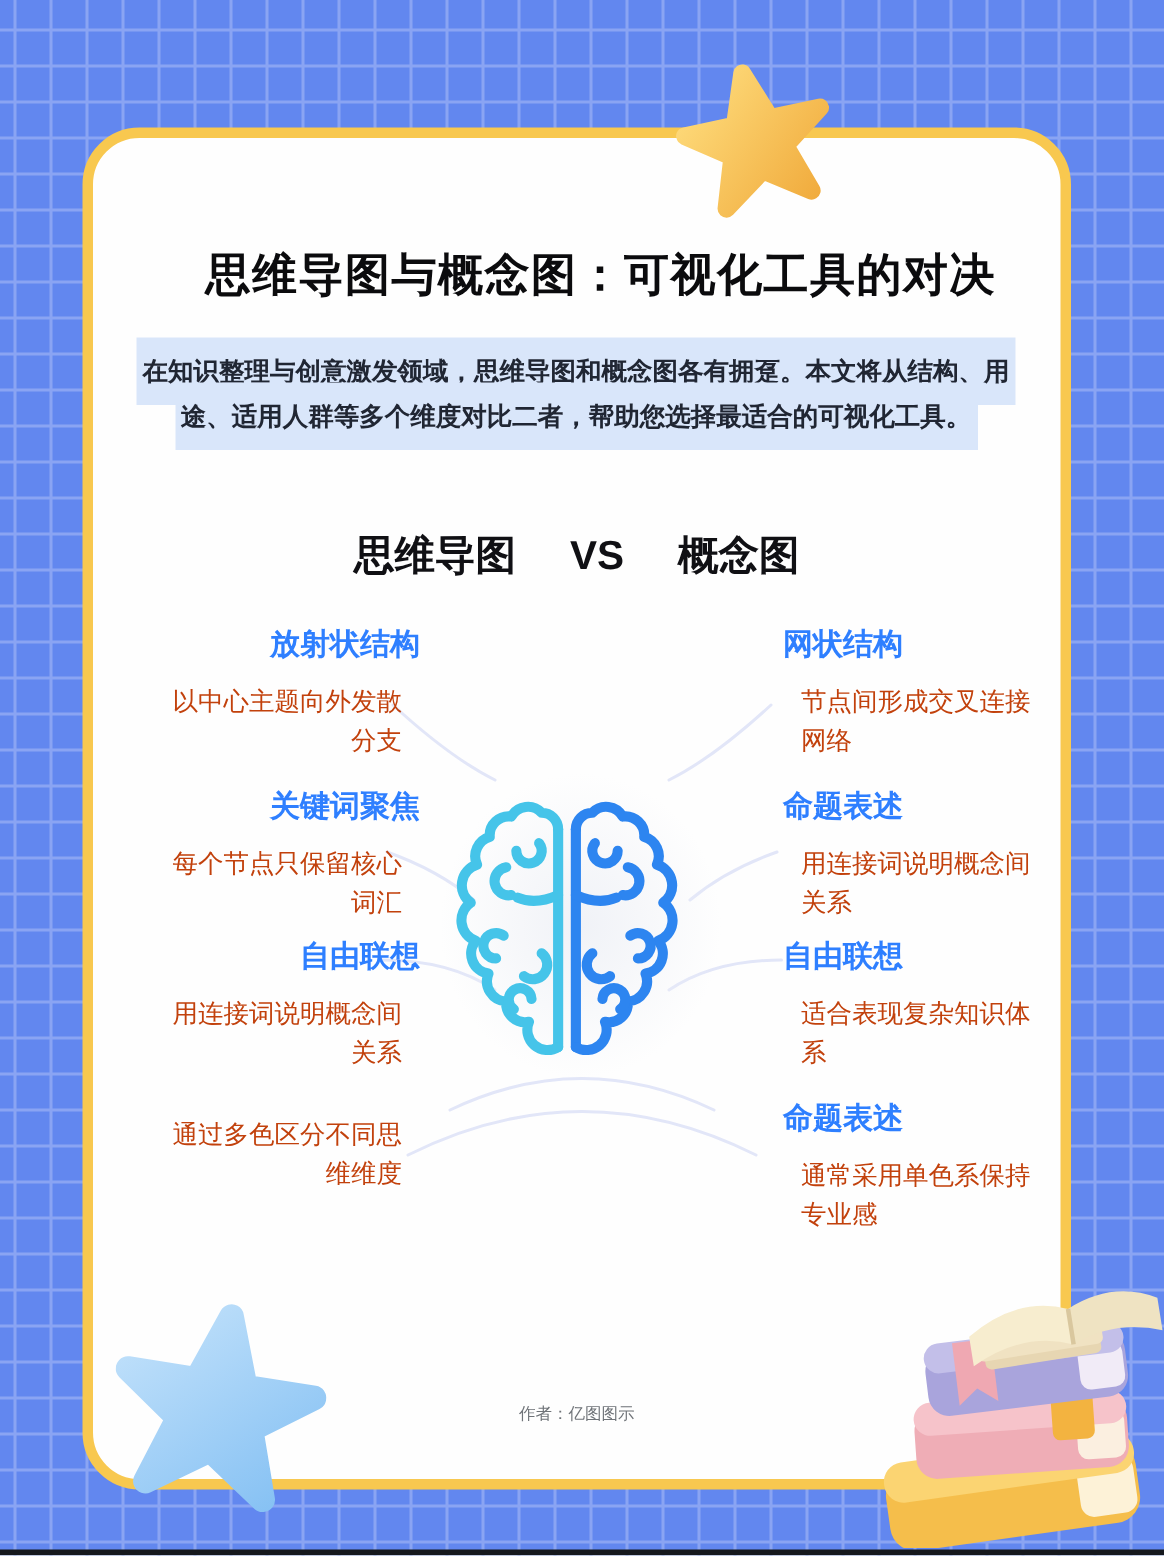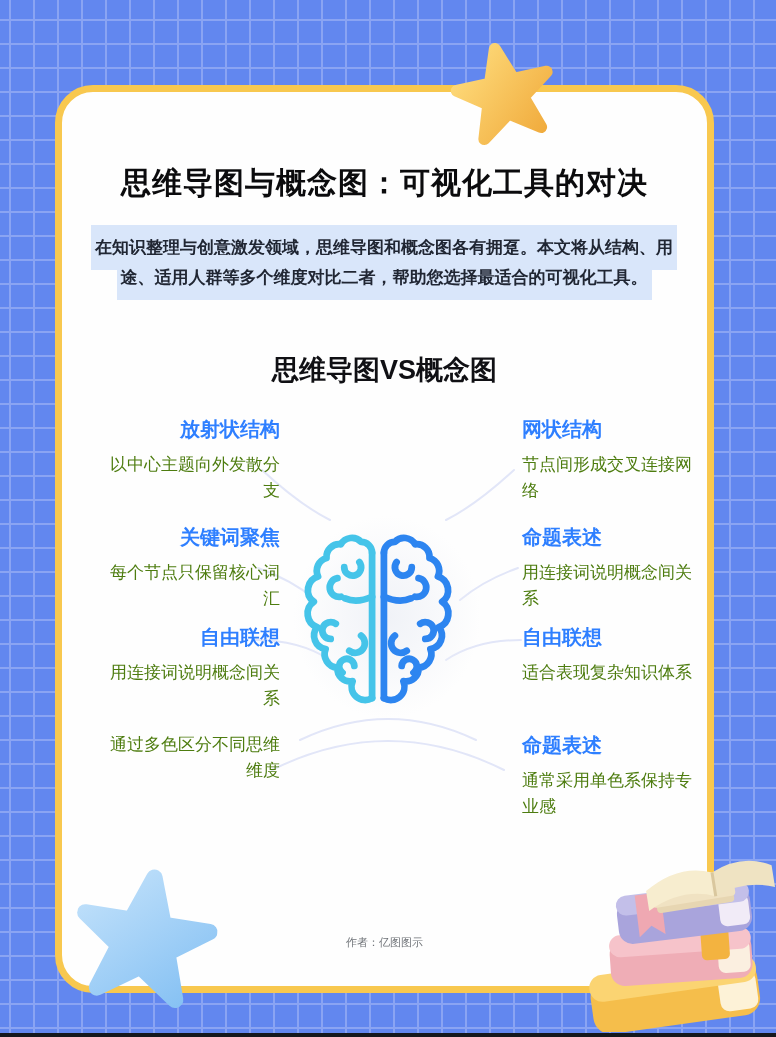--- a/index.html
+++ b/index.html
@@ -21,59 +21,59 @@
   }
   .card{
     position:absolute;left:55px;top:85px;
     width:645px;height:894px;
     background:#FEFEFE;
     border:7px solid #F8C84F;
     border-radius:38px;
     z-index:1;
   }
   .title{
-    position:absolute;left:0;top:51px;width:100%;
+    position:absolute;left:16px;top:51px;width:100%;
     text-align:center;
     font-size:30px;font-weight:800;color:#0B0B0D;
     letter-spacing:1px;
   }
   .subtitle{
     position:absolute;left:22px;top:124px;width:600px;
     text-align:center;
     font-size:17px;font-weight:700;color:#202633;
     line-height:1.75;
   }
   .subtitle .hl{
     background:#D9E6FA;
     padding:13px 4px;
     -webkit-box-decoration-break:clone;
     box-decoration-break:clone;
   }
   .vs-row{
     position:absolute;left:0;top:260px;width:100%;
-    display:flex;justify-content:center;align-items:baseline;
+    display:flex;justify-content:center;align-items:baseline;gap:36px;
     font-size:27px;font-weight:800;color:#101014;
   }
   
   .curves{position:absolute;left:178px;top:348px;z-index:1;}
   .glow{
     position:absolute;left:200px;top:390px;width:250px;height:270px;
     background:radial-gradient(closest-side,#F0F2F7 0%,rgba(240,242,247,0) 75%);
     z-index:1;
   }
   .brain{position:absolute;left:240px;top:432px;z-index:2;}
   
   .item{position:absolute;z-index:3;width:180px;font-family:Liberation Serif, serif;}
   .item.left{left:38px;text-align:right;}
   .item.right{left:460px;text-align:left;}
   .item .item-title{
     font-size:20px;font-weight:800;color:#2E7FFF;margin:0 0 9px 0;
   }
   .item .item-desc{
-    font-size:17px;color:#4d7c0f;line-height:1.5;margin:0;
+    font-size:17px;color:#c2410c;line-height:1.5;margin:12px;
   }
   .row1{top:324px;} .row2{top:432px;} .row3{top:532px;} .row4{top:640px;}
   .author{
     position:absolute;left:0;top:843px;width:100%;
     text-align:center;font-size:11px;color:#6F7378;z-index:3;
   }
   .star-top{position:absolute;left:452px;top:40px;z-index:4;transform:rotate(-12deg);}
   .star-bottom{position:absolute;left:74px;top:866px;z-index:4;transform:rotate(9deg);}
   .books{position:absolute;left:586px;top:852px;z-index:5;}
 </style>

